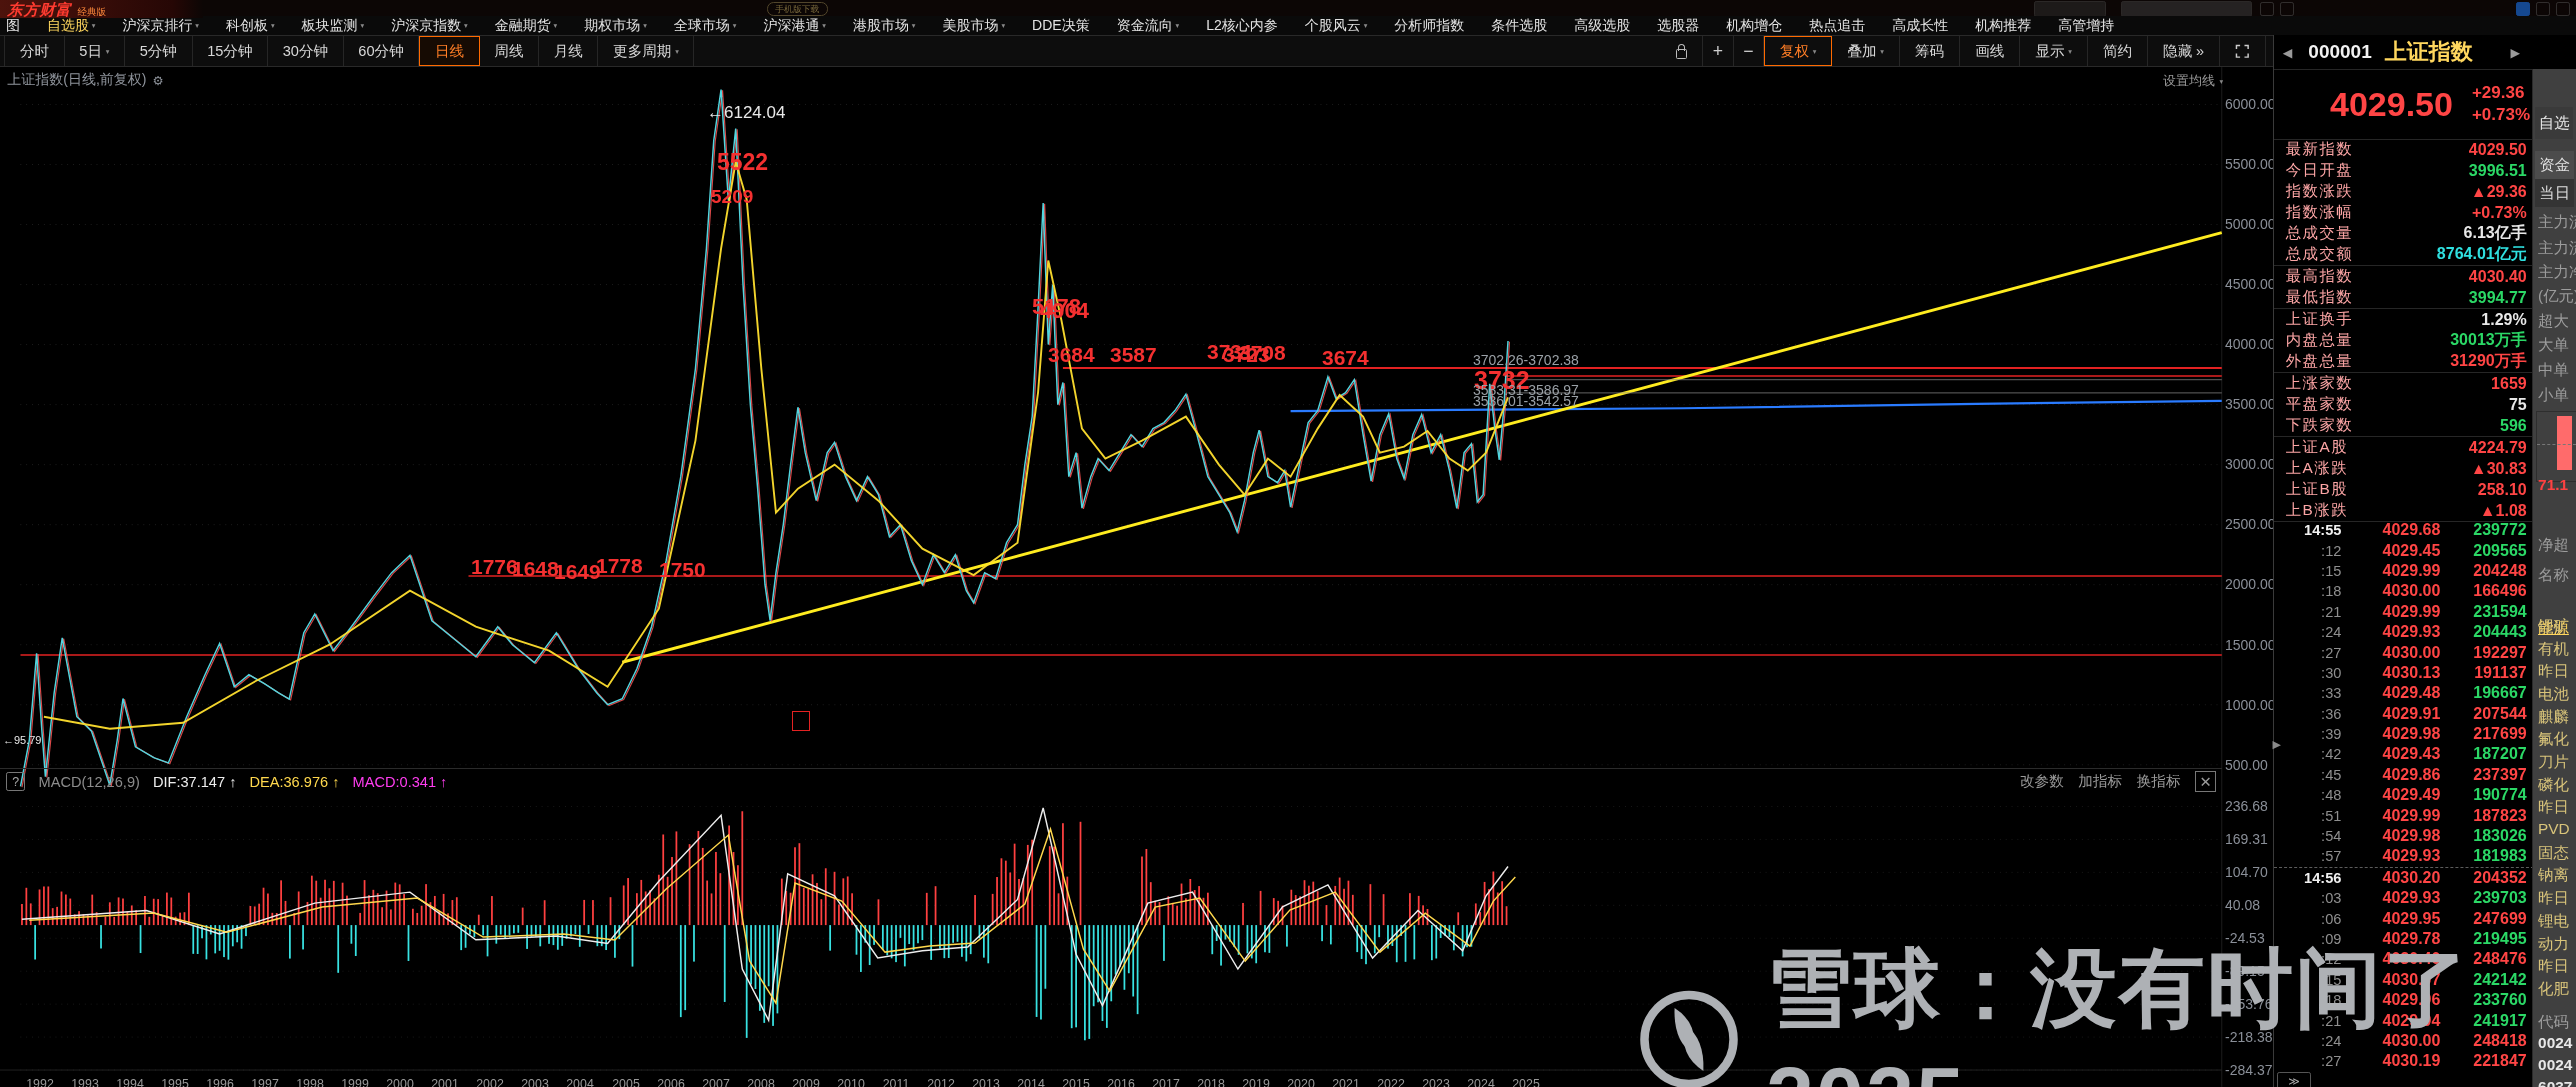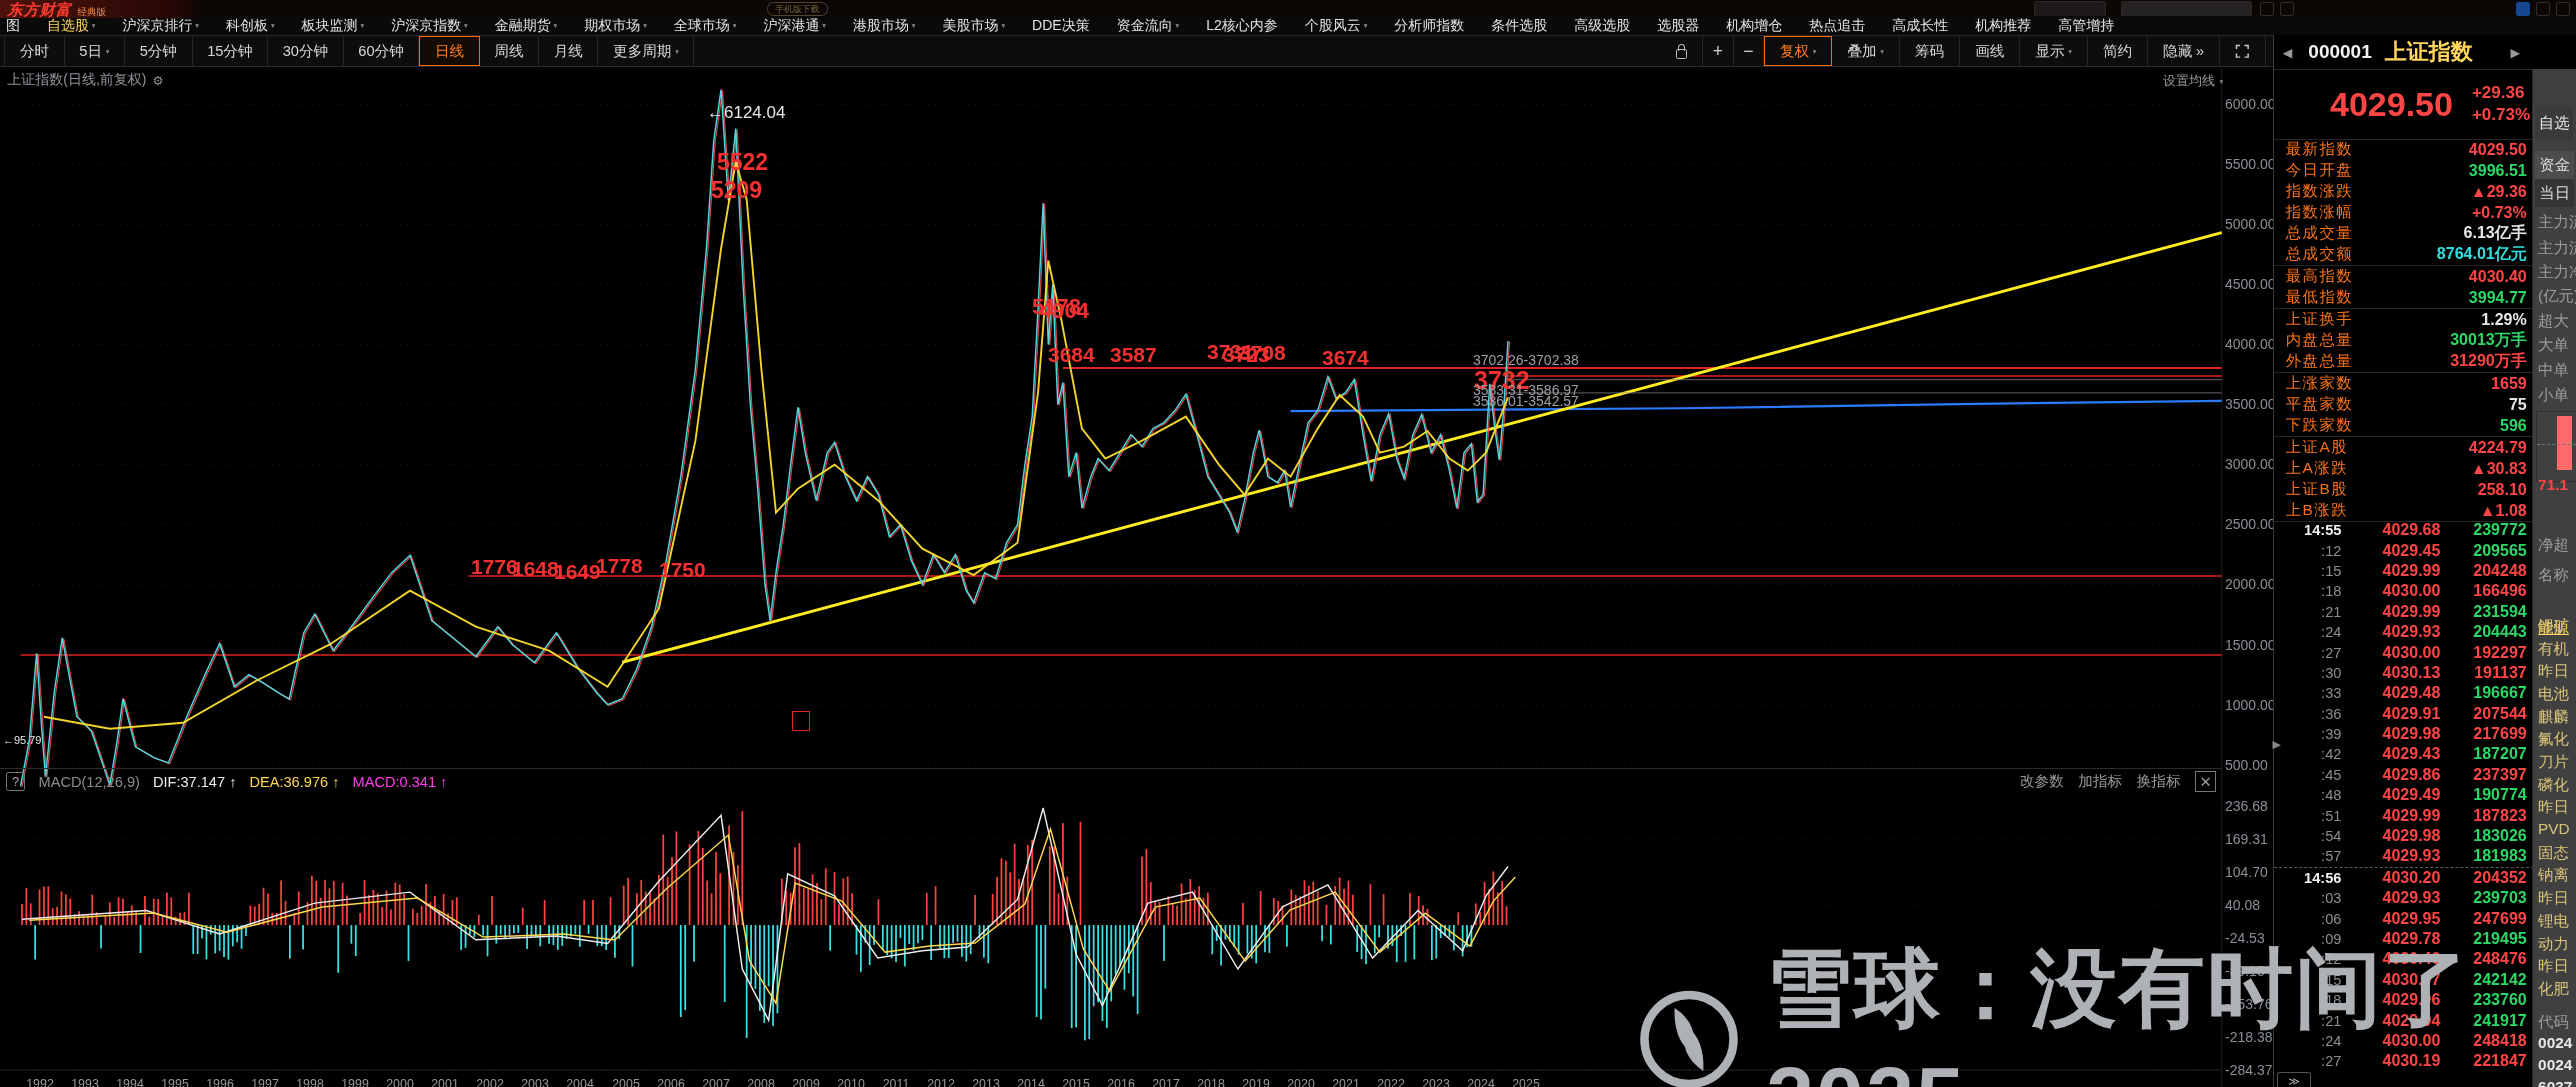--- a/index.html
+++ b/index.html
@@ -60,21 +60,21 @@
   #rpName{color:#ffd75e;font-size:22px;font-weight:bold;margin-left:13px;}
   #rpHeader .rp-arrow.left{margin-left:8.8px;}
   #rpHeader .rp-arrow.right{margin-left:auto;margin-right:56px;}
   #priceBlock{position:absolute;left:0;top:34px;width:260px;height:70px;border-bottom:0.7px solid #262626;display:flex;align-items:center;}
   #bigPrice{color:#ff4545;font-size:34px;font-weight:bold;margin-left:56px;}
   #chgCol{margin-left:19px;display:flex;flex-direction:column;gap:1.5px;}
   #chgCol span{color:#ff4545;font-size:17px;font-weight:bold;}
   #qfields{position:absolute;left:0;top:104px;width:260px;}
   .qgroup{border-bottom:0.7px solid #262626;}
   .qrow{height:21px;display:flex;align-items:center;padding:0 7.3px 0 11.7px;}
-  .qlabel{color:#f97316;font-size:15.4px;letter-spacing:1.5px;}
+  .qlabel{color:#fca5a5;font-size:15.4px;letter-spacing:1.5px;}
   .qval{margin-left:auto;font-size:16px;font-weight:bold;}
   .cr{color:#ff4545;} .cg{color:#2bd866;} .cw{color:#e8e8e8;} .cc{color:#2fe0e0;}
   #ticks{position:absolute;left:0;top:485px;width:260px;}
   .tkrow{height:20.4px;display:flex;align-items:center;padding:0 7.3px 0 4.4px;}
   .tkrow.sep{border-top:0.7px dashed #5c5c5c;}
   .tk-t{width:63px;text-align:right;color:#8f8f8f;font-size:14.6px;}
   .tk-t.bold{color:#f0f0f0;font-weight:bold;}
   .tk-p{width:99px;text-align:right;font-size:16px;font-weight:bold;color:#ff4545;}
   .tk-v{margin-left:auto;font-size:16px;font-weight:bold;}
   #moreBtn{position:absolute;left:2.9px;top:1037px;width:32px;height:16px;border:0.7px solid #555;border-radius:2.2px;color:#aaa;font-size:11px;display:flex;align-items:center;justify-content:center;cursor:pointer;}
@@ -697,21 +697,21 @@
     <div class="ytick" style="top: 764px;">169.31</div>
     <div class="ytick" style="top: 797px;">104.70</div>
     <div class="ytick" style="top: 830px;">40.08</div>
     <div class="ytick" style="top: 863px;">-24.53</div>
     <div class="ytick" style="top: 896px;">-89.15</div>
     <div class="ytick" style="top: 929px;">-153.76</div>
     <div class="ytick" style="top: 962px;">-218.38</div>
     <div class="ytick" style="top: 995px;">-284.37</div>
     <div class="ann w" style="left: 707px; top: 37px; font-size: 17px;">←6124.04</div>
     <div class="ann r" style="left: 717px; top: 84px; font-size: 23px;">5522</div>
-    <div class="ann r" style="left: 711px; top: 112px; font-size: 23px;">5209</div>
+    <div class="ann r" style="left: 711px; top: 120px; font-size: 19px;">5209</div>
     <div class="ann r" style="left: 1032px; top: 229px; font-size: 22px;">5178</div>
     <div class="ann r" style="left: 1040px; top: 233px; font-size: 22px;">4904</div>
     <div class="ann r" style="left: 1048px; top: 277px; font-size: 21px;">3684</div>
     <div class="ann r" style="left: 1110px; top: 277px; font-size: 21px;">3587</div>
     <div class="ann r" style="left: 1207px; top: 274px; font-size: 21px;">3731</div>
     <div class="ann r" style="left: 1223px; top: 277px; font-size: 21px;">3723</div>
     <div class="ann r" style="left: 1239px; top: 275px; font-size: 21px;">3708</div>
     <div class="ann r" style="left: 1322px; top: 280px; font-size: 21px;">3674</div>
     <div class="ann r" style="left: 1474px; top: 301px; font-size: 25px;">3732</div>
     <div class="ann g1" style="left: 1473px; top: 286px; font-size: 14px;">3702.26-3702.38</div>

